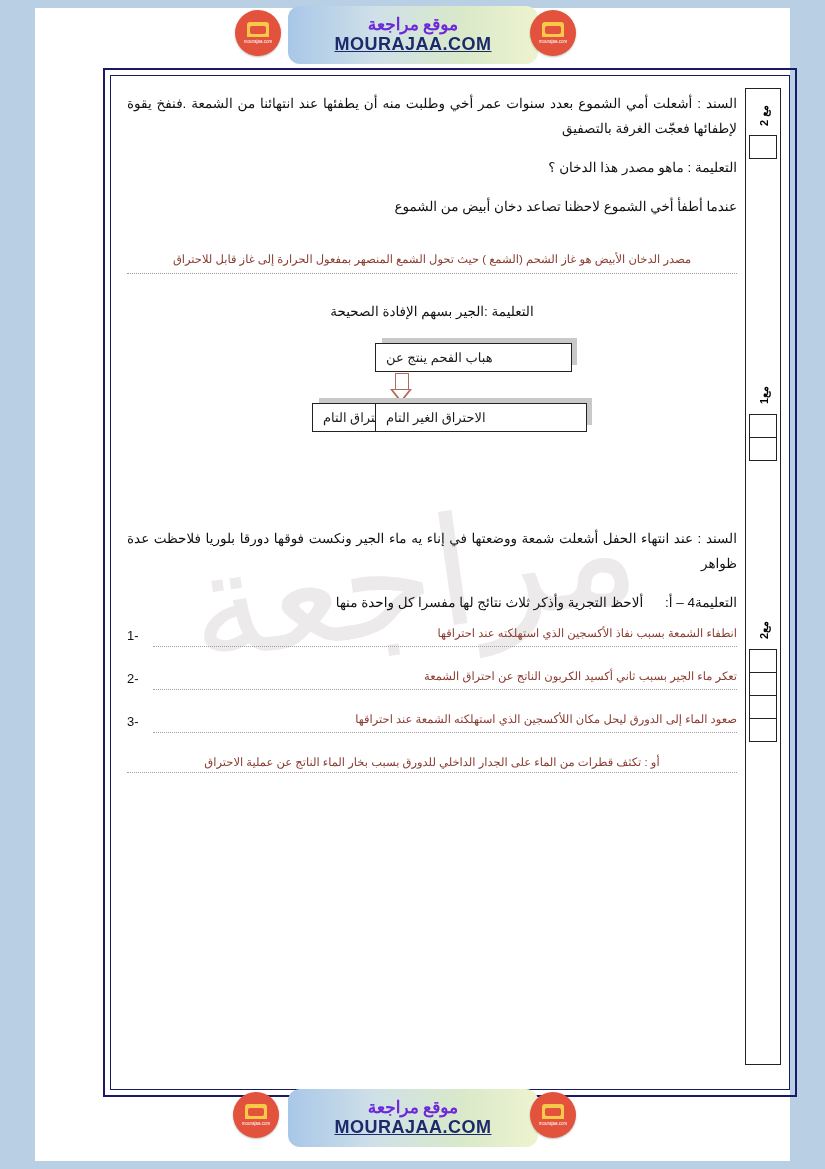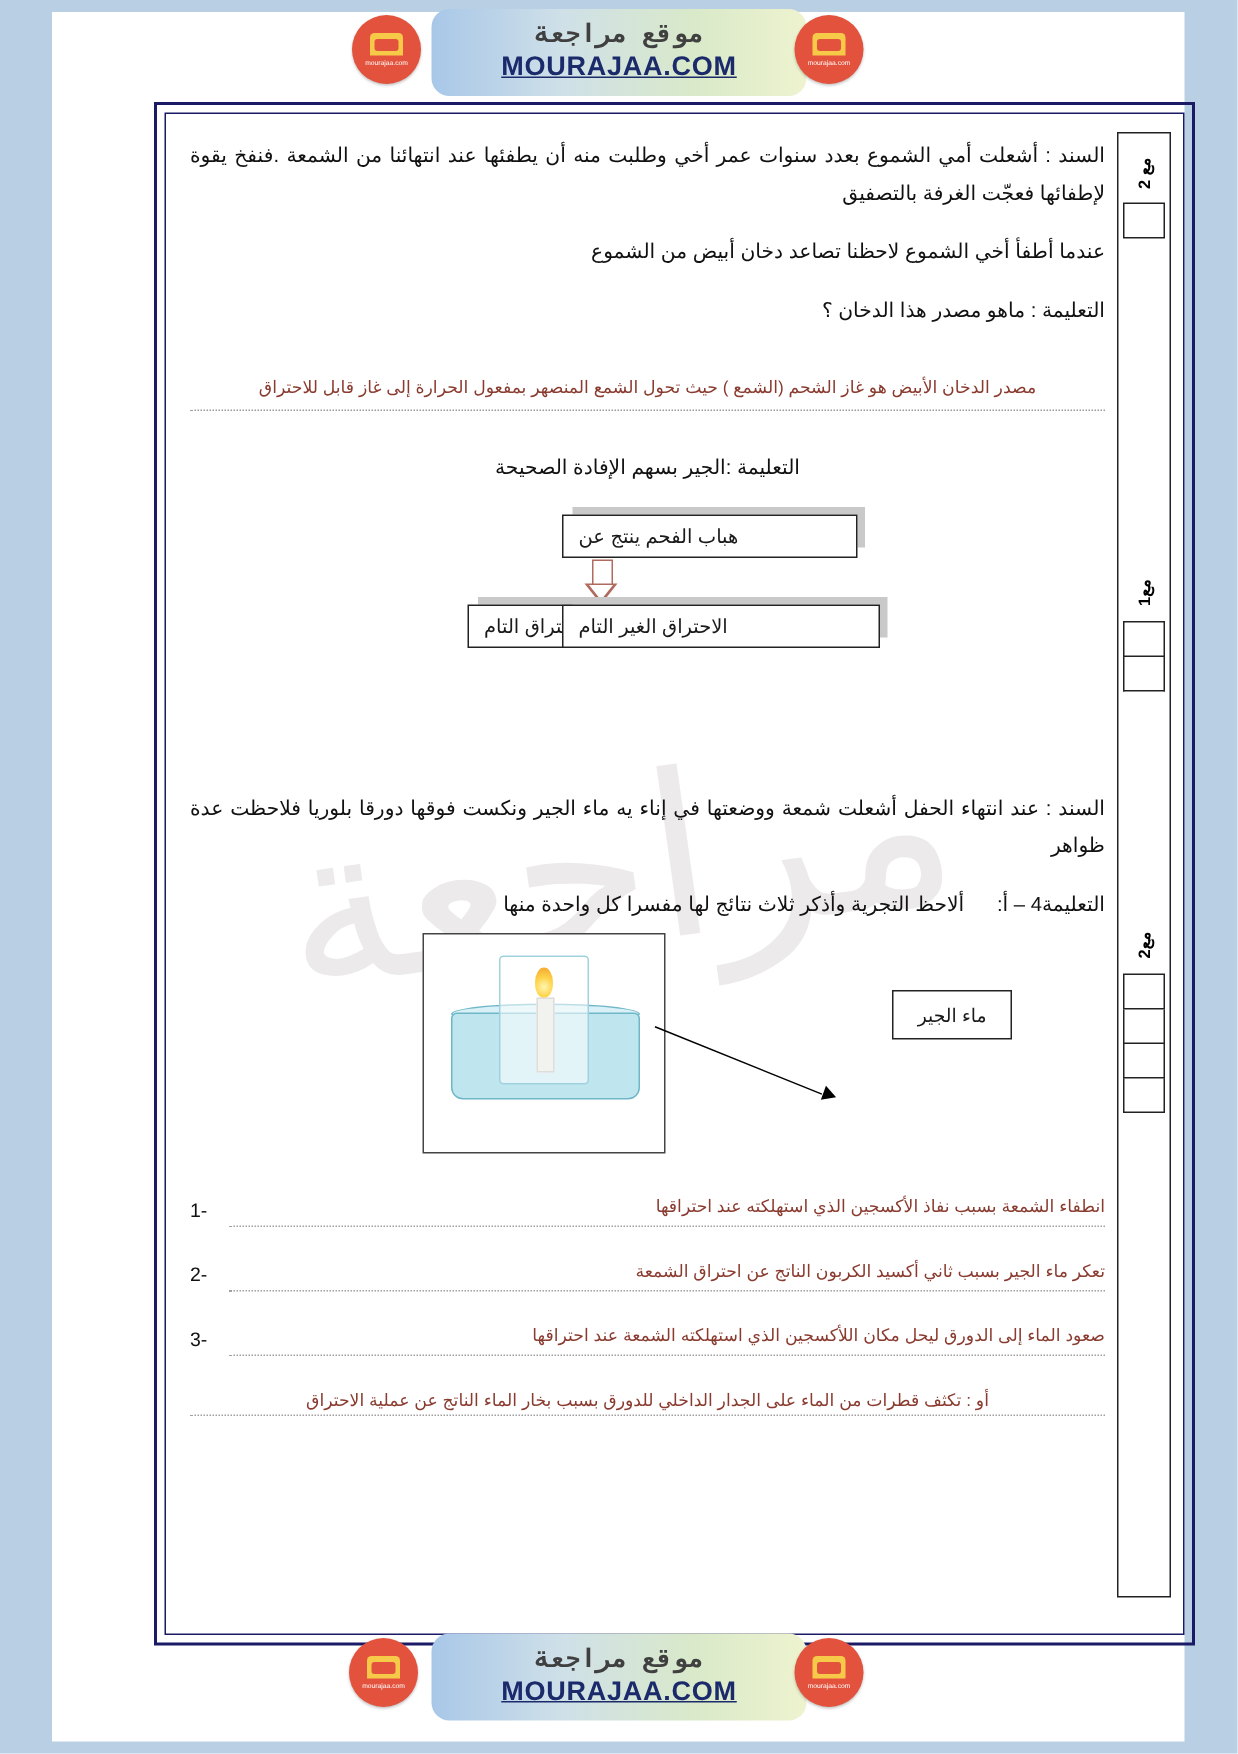--- a/index.html
+++ b/index.html
@@ -51,22 +51,22 @@
     border-radius:12px;
     background:linear-gradient(90deg,#a8c7e8 0%, #cfe0e8 35%, #d9e9c9 70%, #eef3cf 100%);
   }
   .brand-text{
     position:relative;
     text-align:center;
     line-height:1.15;
     z-index:2;
   }
   .brand-line1{
-    font-family:Liberation Mono, monospace;
-    font-size:17px; font-weight:bold; color:#404040;
+    font-family:Liberation Serif, serif;
+    font-size:17px; font-weight:bold; color:#6d28d9;
     letter-spacing:1px;
     text-align:center;
   }
   .brand-line2{
     font-family:"Liberation Sans", sans-serif;
     font-size:18px; font-weight:bold; color:#1b2a6b;
     letter-spacing:.5px;
     text-decoration:underline;
   }
   .badge{
@@ -337,25 +337,25 @@
         <div class="mark-box"></div>
       </div>
     </div>
 
     <div class="body-area">
 
       <p class="para">
         <span class="lbl">السند</span>
         <span>: أشعلت أمي الشموع بعدد سنوات عمر أخي وطلبت منه أن يطفئها عند انتهائنا من الشمعة .فنفخ يقوة لإطفائها فعجّت الغرفة بالتصفيق</span>
       </p>
-      <p class="para" style="margin-top:14px;">عندما أطفأ أخي الشموع لاحظنا تصاعد دخان أبيض من الشموع</p>
       <p class="para" style="margin-top:14px;">
         <span class="lbl">التعليمة</span>
         <span>: ماهو مصدر هذا الدخان ؟</span>
       </p>
+      <p class="para" style="margin-top:14px;">عندما أطفأ أخي الشموع لاحظنا تصاعد دخان أبيض من الشموع</p>
       <div class="dotted" style="margin-top:28px;padding-bottom:2px;">
         <div class="answer">مصدر الدخان الأبيض هو غاز الشحم  (الشمع ) حيث تحول الشمع المنصهر بمفعول الحرارة إلى غاز قابل للاحتراق</div>
       </div>
 
       <p class="para" style="margin-top:26px;text-align:center;">التعليمة :الجير بسهم الإفادة الصحيحة</p>
 
       <div class="diagram">
         <div class="dbox dbox-top">هباب الفحم ينتج عن</div>
         <div class="arrow-down">
           <div class="stem"></div>
@@ -368,32 +368,20 @@
       <p class="para" style="margin-top:62px;">
         <span class="lbl">السند</span>
         <span>: عند انتهاء الحفل أشعلت شمعة ووضعتها في إناء يه ماء الجير ونكست فوقها دورقا بلوريا فلاحظت عدة ظواهر</span>
       </p>
 
       <p class="para" style="margin-top:14px;">
         <span class="lbl">التعليمة4 – أ:</span>
         <span style="margin-right:18px;">ألاحظ التجرية وأذكر ثلاث نتائج لها مفسرا كل واحدة منها</span>
       </p>
 
-      <div class="fig-wrap">
-        <div class="fig-frame">
-          <div class="beaker-top"></div>
-          <div class="beaker"></div>
-          <div class="jar"></div>
-          <div class="candle"></div>
-          <div class="flame"></div>
-        </div>
-        <div class="fig-label">ماء الجير</div>
-        <div class="fig-line"></div>
-        <div class="fig-arrowhead"></div>
-      </div>
 
       <div class="numbered">
         <div class="num-row">
           <span class="idx">1-</span>
           <div class="ans-line">
             <span class="ans-text">انطفاء الشمعة بسبب نفاذ الأكسجين الذي استهلكته  عند احتراقها</span>
           </div>
         </div>
         <div class="num-row">
           <span class="idx">2-</span>

